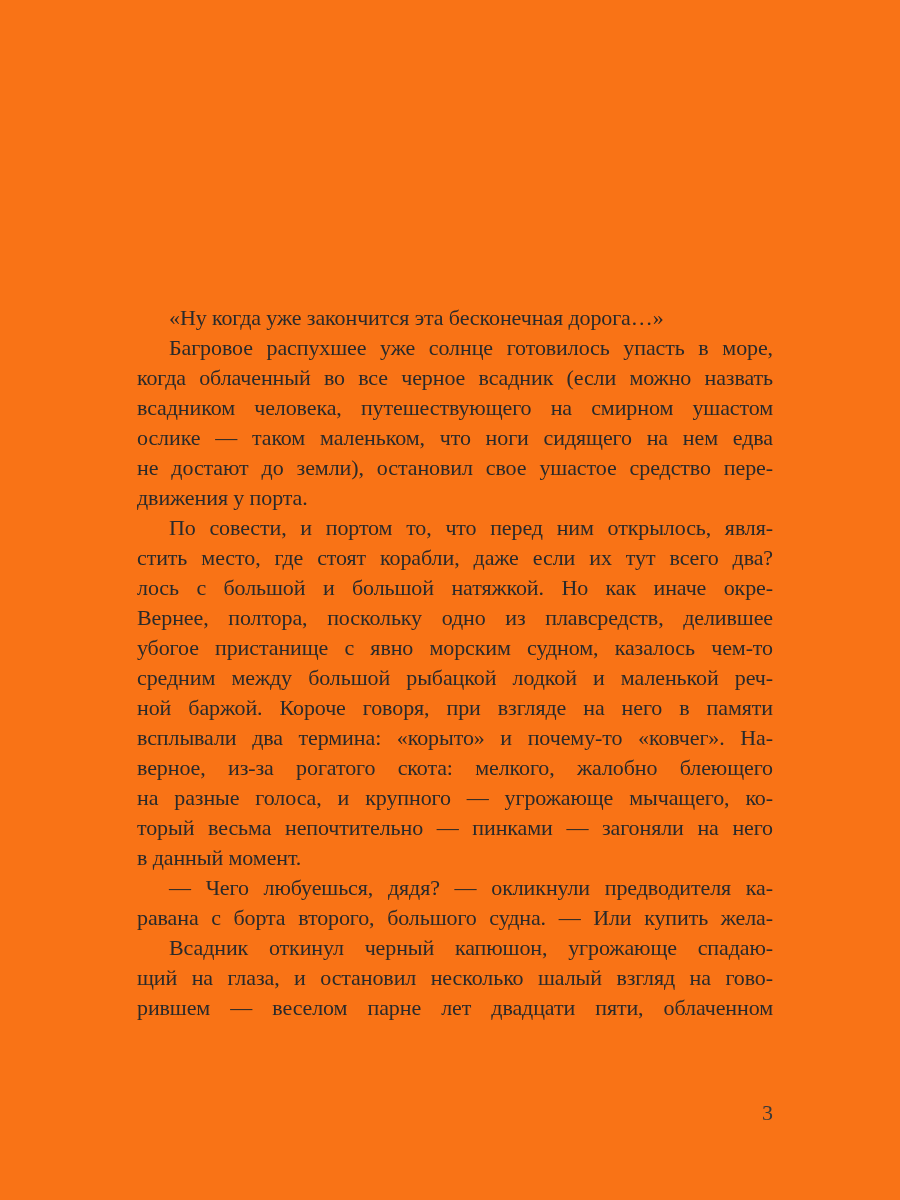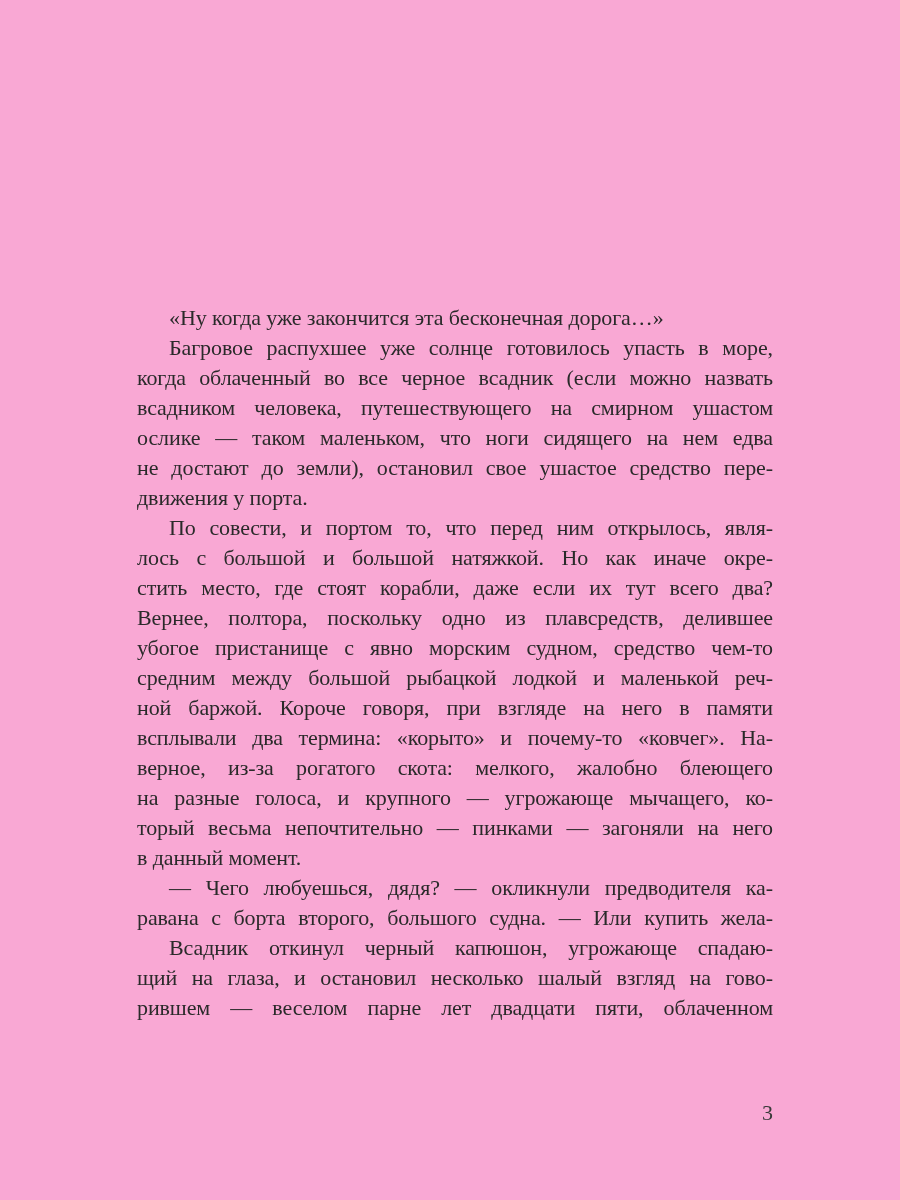--- a/index.html
+++ b/index.html
@@ -4,21 +4,21 @@
 <style>
   html, body {
     margin: 0;
     padding: 0;
     background: #ffffff;
   }
   .book-page {
     position: relative;
     width: 900px;
     height: 1200px;
-    background: #f9a8d4;
+    background: #f97316;
     font-family: "Liberation Serif", "DejaVu Serif", serif;
     color: #2a2a2a;
     overflow: hidden;
   }
   .text-block {
     position: absolute;
     left: 137px;
     top: 303px;
     width: 636px;
     font-size: 22px;
@@ -64,24 +64,24 @@
       <div class="ln first">Багровое распухшее уже солнце готовилось упасть в море,</div>
       <div class="ln">когда облаченный во все черное всадник (если можно назвать</div>
       <div class="ln">всадником человека, путешествующего на смирном ушастом</div>
       <div class="ln">ослике — таком маленьком, что ноги сидящего на нем едва</div>
       <div class="ln">не достают до земли), остановил свое ушастое средство пере-</div>
       <div class="ln last">движения у порта.</div>
     </div>
 
     <div class="paragraph">
       <div class="ln first">По совести, и портом то, что перед ним открылось, явля-</div>
+      <div class="ln">стить место, где стоят корабли, даже если их тут всего два?</div>
       <div class="ln">лось с большой и большой натяжкой. Но как иначе окре-</div>
-      <div class="ln">стить место, где стоят корабли, даже если их тут всего два?</div>
       <div class="ln">Вернее, полтора, поскольку одно из плавсредств, делившее</div>
-      <div class="ln">убогое пристанище с явно морским судном, средство чем-то</div>
+      <div class="ln">убогое пристанище с явно морским судном, казалось чем-то</div>
       <div class="ln">средним между большой рыбацкой лодкой и маленькой реч-</div>
       <div class="ln">ной баржой. Короче говоря, при взгляде на него в памяти</div>
       <div class="ln">всплывали два термина: «корыто» и почему-то «ковчег». На-</div>
       <div class="ln">верное, из-за рогатого скота: мелкого, жалобно блеющего</div>
       <div class="ln">на разные голоса, и крупного — угрожающе мычащего, ко-</div>
       <div class="ln">торый весьма непочтительно — пинками — загоняли на него</div>
       <div class="ln last">в данный момент.</div>
     </div>
 
     <div class="paragraph">

